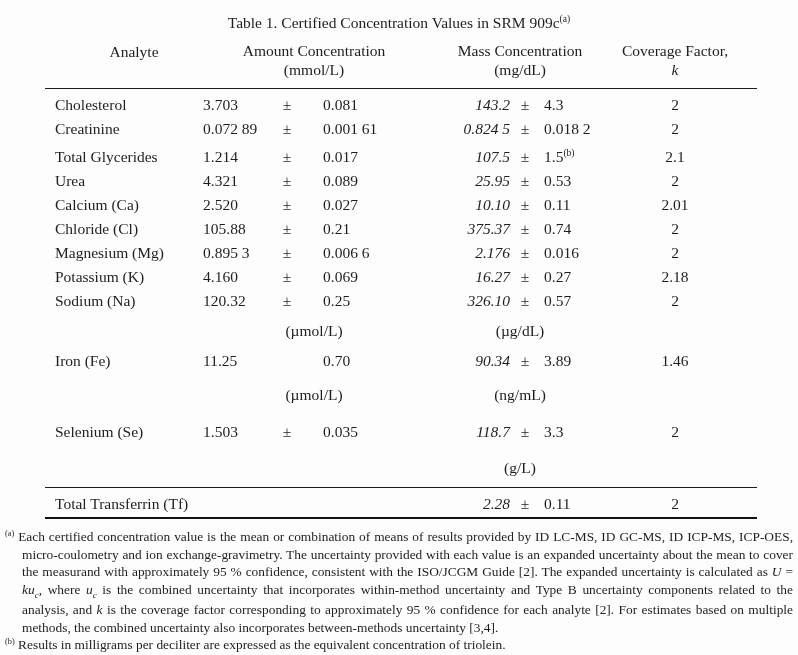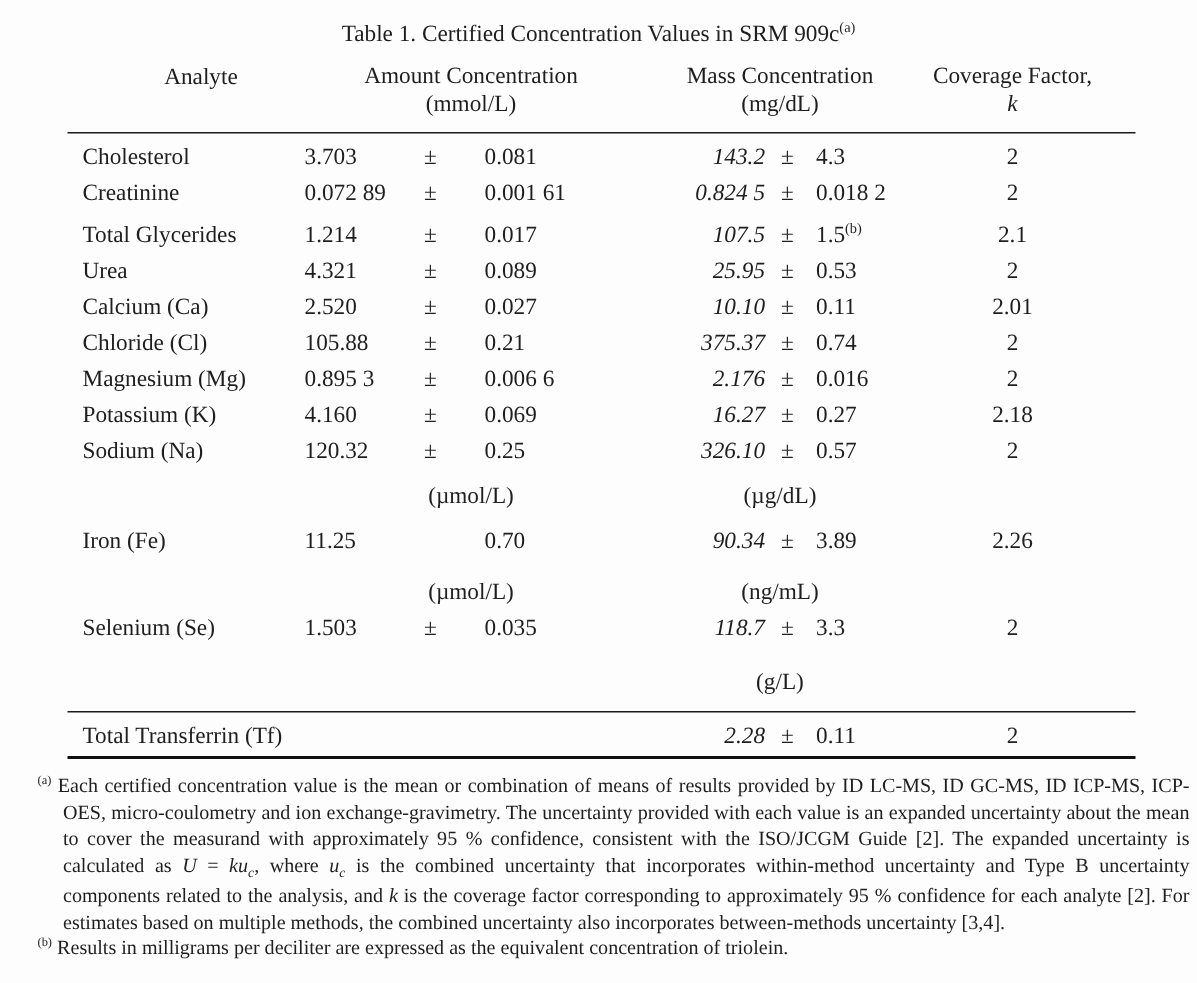--- a/index.html
+++ b/index.html
@@ -49,32 +49,32 @@
   .c-mv  { text-align:right; white-space:nowrap;font-style:italic; }
   .c-mu  { text-align:left; padding-left:4px; white-space:nowrap; }
   .c-mu sup { font-size:0.62em; }
   .c-k   { text-align:center; white-space:nowrap; }
   .c-uamt, .c-umass { text-align:center; }
 
   
   .r9  { margin-top:6px; }   
   .r10 { margin-top:6px; }   
   .r11 { margin-top:10px; }  
-  .r12 { margin-top:0; }   
+  .r12 { margin-top:13px; }   
   .r13 { margin-top:12px; }  
   .r14 { margin-top:7px; border-top:1.6px solid #1b1b1b; padding-top:4px; } 
 
   .rule-bottom {
     width:712px; margin:1px 0 0 45px;
     border-top:2.6px solid #111; height:0;
   }
 
   
   .footnotes { margin:9px 5px 0 5px; font-size:13.4px; line-height:1.3; text-align:justify; }
-  .footnote { padding-left:17px; text-indent:-17px;margin-left:20px; }
+  .footnote { padding-left:17px; text-indent:-17px; }
   .footnote sup.fn-marker { font-size:0.62em; }
   .footnote i { font-style:italic; }
   .footnote sub { font-size:0.68em; }
 </style>
 </head>
 <body>
 
 <div class="page">
 
   <div class="title"><span>Table 1.  Certified Concentration Values in SRM 909c</span><sup>(a)</sup></div>
@@ -206,21 +206,21 @@
         <span></span>
       </div>
       <div class="trow data r10">
         <span class="c-an">Iron (Fe)</span>
         <span class="c-av">11.25</span>
         <span class="c-pm"></span>
         <span class="c-au">0.70</span>
         <span class="c-mv">90.34</span>
         <span class="c-pm">±</span>
         <span class="c-mu">3.89</span>
-        <span class="c-k">2.26</span>
+        <span class="c-k">1.46</span>
         <span></span>
       </div>
       <div class="trow units r11">
         <span class="c-an"></span>
         <span class="c-uamt">(µmol/L)</span>
         <span class="c-umass">(ng/mL)</span>
         <span class="c-k"></span>
         <span></span>
       </div>
       <div class="trow data r12">

